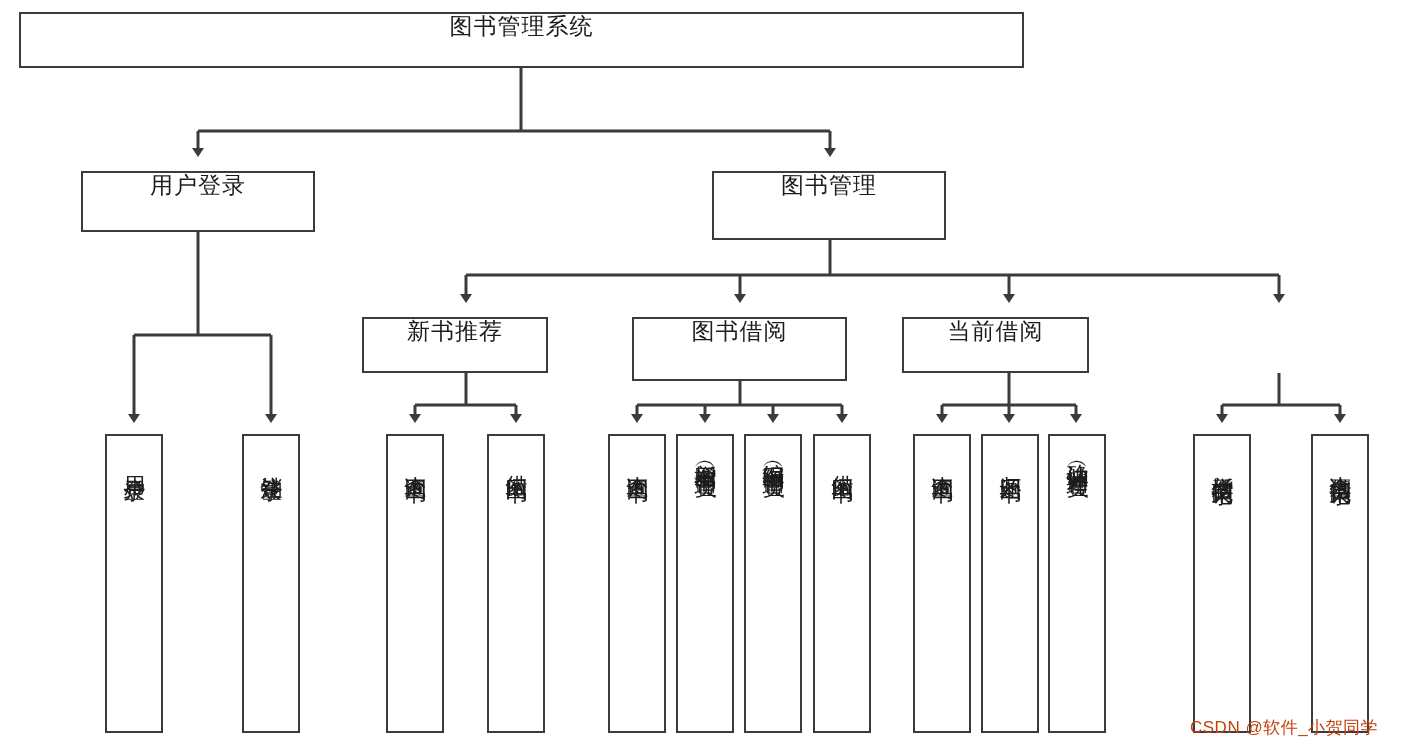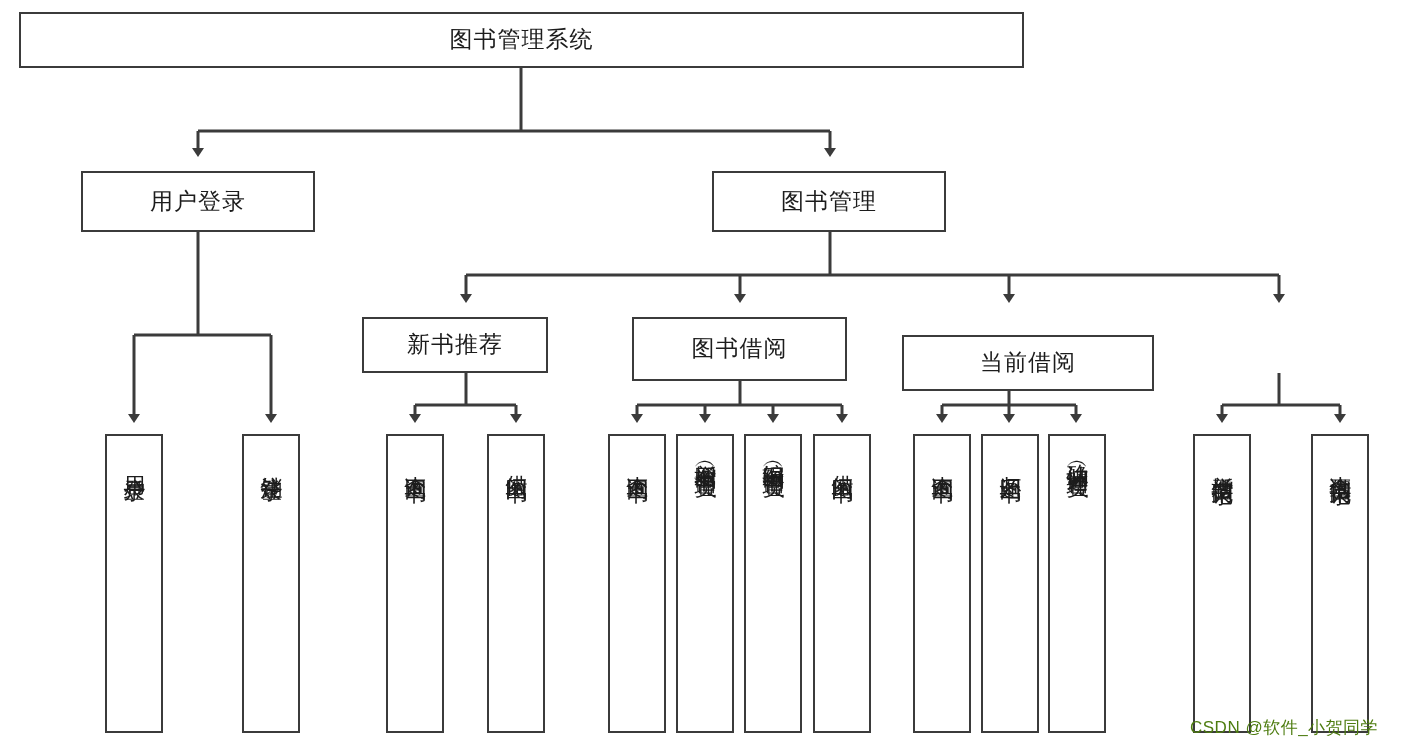--- a/index.html
+++ b/index.html
@@ -24,21 +24,20 @@
     width: 1405px;
     height: 747px;
     pointer-events: none;
   }
   .node {
     position: absolute;
     box-sizing: border-box;
     background: #ffffff;
     border: 2px solid #3b3b3b;
     display: flex;
-    align-items: center;
     justify-content: center;
     color: #1c1c1c;
   }
   .node.horiz {
     font-size: 23px;
     letter-spacing: 1px;
     line-height: 1.1;
   }
   .node.root {
     font-size: 23px;
@@ -53,21 +52,21 @@
     text-orientation: upright;
     font-size: 22px;
     line-height: 1.22;
     letter-spacing: 2px;
     color: #1c1c1c;
     white-space: nowrap;
   }
   .watermark {
     position: absolute;
     font-size: 17px;
-    color: #4d7c0f;
+    color: #c2410c;
     letter-spacing: 0.5px;
     white-space: nowrap;
   }
 </style>
 </head>
 <body>
 
 <div id="canvas">
 
   <svg id="wires" viewBox="0 0 1405 747" width="1405" height="747">
@@ -120,31 +119,31 @@
     </g>
   </svg>
 
   <div class="node horiz root" style="left:19px; top:12px; width:1005px; height:56px;">
     <span>图书管理系统</span>
   </div>
 
   <div class="node horiz" style="left:81px; top:171px; width:234px; height:61px;">
     <span>用户登录</span>
   </div>
-  <div class="node horiz" style="left:712px; top:171px; width:234px; height:61px;">
+  <div class="node horiz" style="left:712px; top:171px; width:234px; height:69px;">
     <span>图书管理</span>
   </div>
 
   <div class="node horiz" style="left:362px; top:317px; width:186px; height:56px;">
     <span>新书推荐</span>
   </div>
   <div class="node horiz" style="left:632px; top:317px; width:215px; height:64px;">
     <span>图书借阅</span>
   </div>
-  <div class="node horiz" style="left:902px; top:335px; width:252px; height:56px;">
+  <div class="node horiz" style="left:902px; top:317px; width:187px; height:56px;">
     <span>当前借阅</span>
   </div>
 
   <div class="node leaf" style="left:105px; top:434px; width:58px; height:299px;">
     <span class="vtext">用户登录</span>
   </div>
   <div class="node leaf" style="left:242px; top:434px; width:58px; height:299px;">
     <span class="vtext">注销登录</span>
   </div>
 

